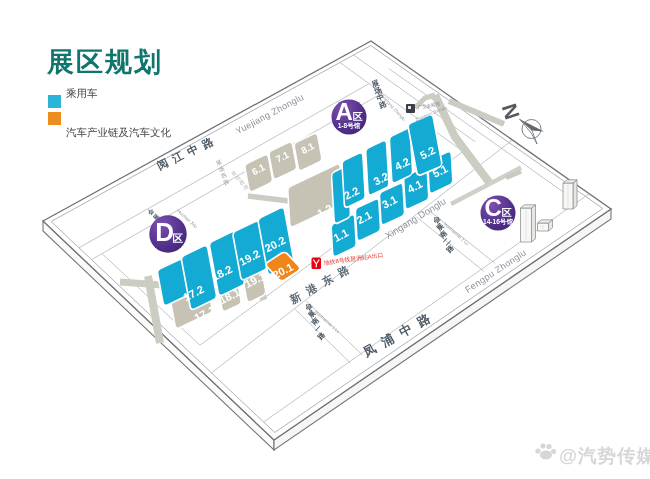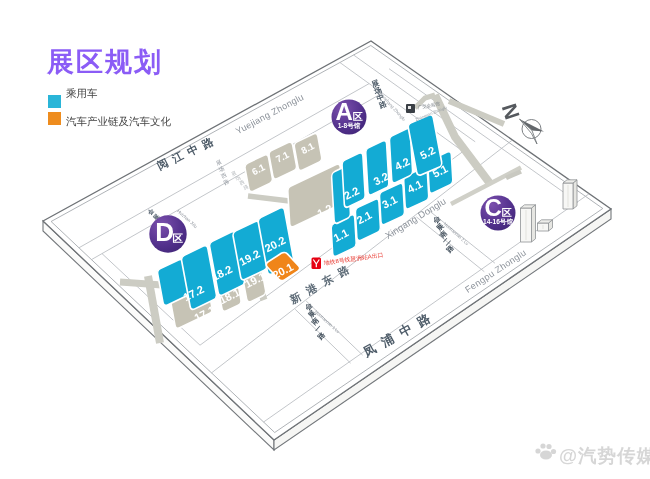--- a/index.html
+++ b/index.html
@@ -1,25 +1,25 @@
 <!DOCTYPE html>
 <html><head><meta charset="utf-8">
 <style>
 html,body{margin:0;padding:0;width:650px;height:479px;background:#fff;overflow:hidden;}
 *{font-family:"Liberation Sans",sans-serif;}
-#title{position:absolute;left:47px;top:44px;font-size:27px;font-weight:bold;color:#8b5cf6;letter-spacing:2px;}
+#title{position:absolute;left:47px;top:44px;font-size:27px;font-weight:bold;color:#0f766e;letter-spacing:2px;}
 .leg{position:absolute;left:48px;width:13px;height:13px;}
 .lt{position:absolute;left:66px;font-size:10.5px;color:#424242;}
 </style></head>
 <body>
 <div id="title">展区规划</div>
 <div class="leg" style="top:95px;background:#2ab5d8"></div>
 <div class="lt" style="top:87px">乘用车</div>
 <div class="leg" style="top:112px;background:#ee8c1e"></div>
-<div class="lt" style="top:115px">汽车产业链及汽车文化</div>
+<div class="lt" style="top:126px">汽车产业链及汽车文化</div>
 <svg width="650" height="479" style="position:absolute;left:0;top:0">
 <polygon points="43,221 274,440 274,450 43,231" fill="#fbfbfa" stroke="#74787c" stroke-width="1.1"></polygon>
     <polygon points="274,440 611,209 611,219 274,450" fill="#f6f6f4" stroke="#74787c" stroke-width="1.1"></polygon>
     <polygon points="43,221 371,41 611,209 274,440" fill="#ffffff" stroke="#6e7276" stroke-width="1.3"></polygon>
     <polygon points="51.1,221.5 370.8,45.5 602.8,208.5 274.7,432.5" fill="none" stroke="#9aa0a5" stroke-width="0.8"></polygon>
     <polyline points="78.9,247.8 369.1,83.6" fill="none" stroke="#b4b8bc" stroke-width="0.8"></polyline>
     <polyline points="91.5,259.6 382.2,93.1" fill="none" stroke="#b4b8bc" stroke-width="0.8"></polyline>
     <polyline points="102.0,253.6 200.0,345.2" fill="none" stroke="#b4b8bc" stroke-width="0.8"></polyline>
     <polyline points="339.9,62.5 463.1,151.4" fill="none" stroke="#b4b8bc" stroke-width="0.8"></polyline>
     <polyline points="353.6,55.0 475.2,141.8" fill="none" stroke="#b4b8bc" stroke-width="0.8"></polyline>

